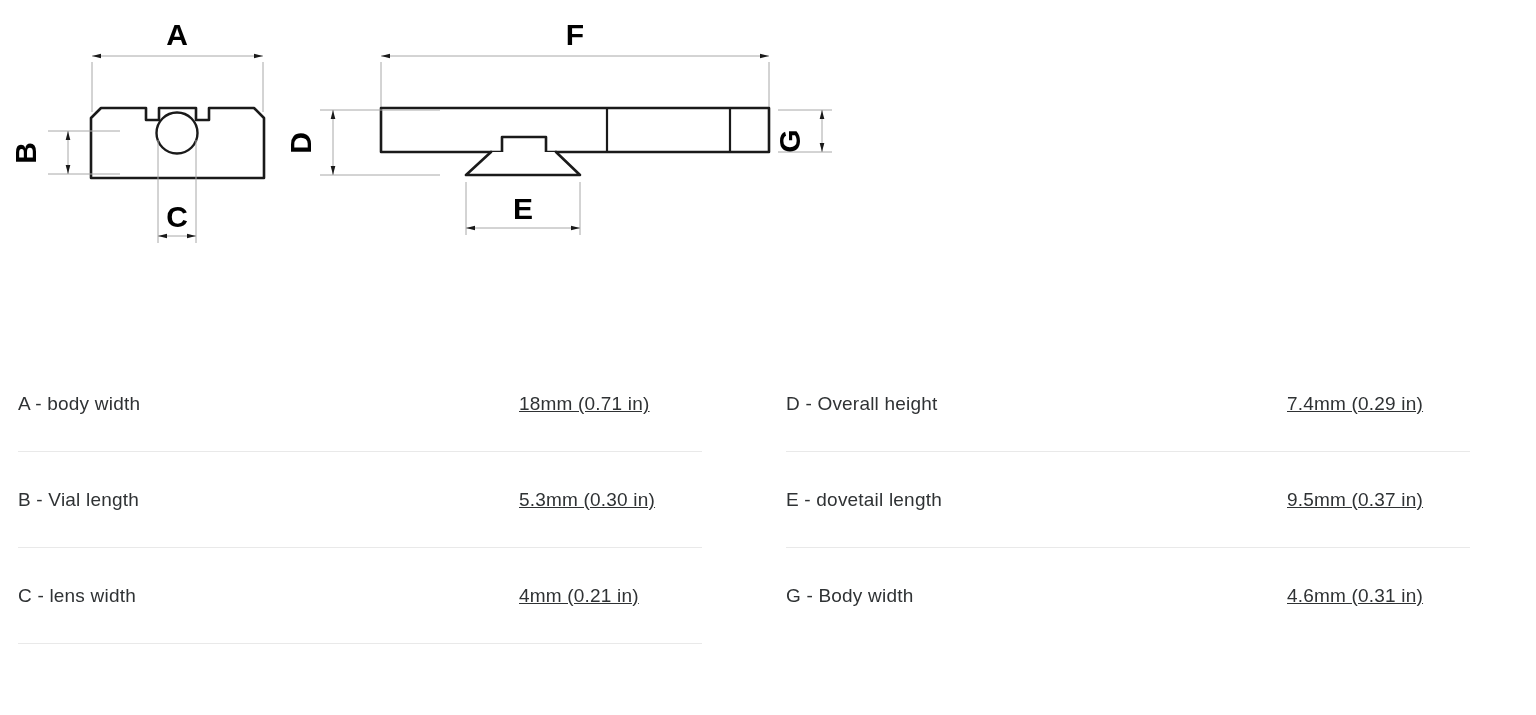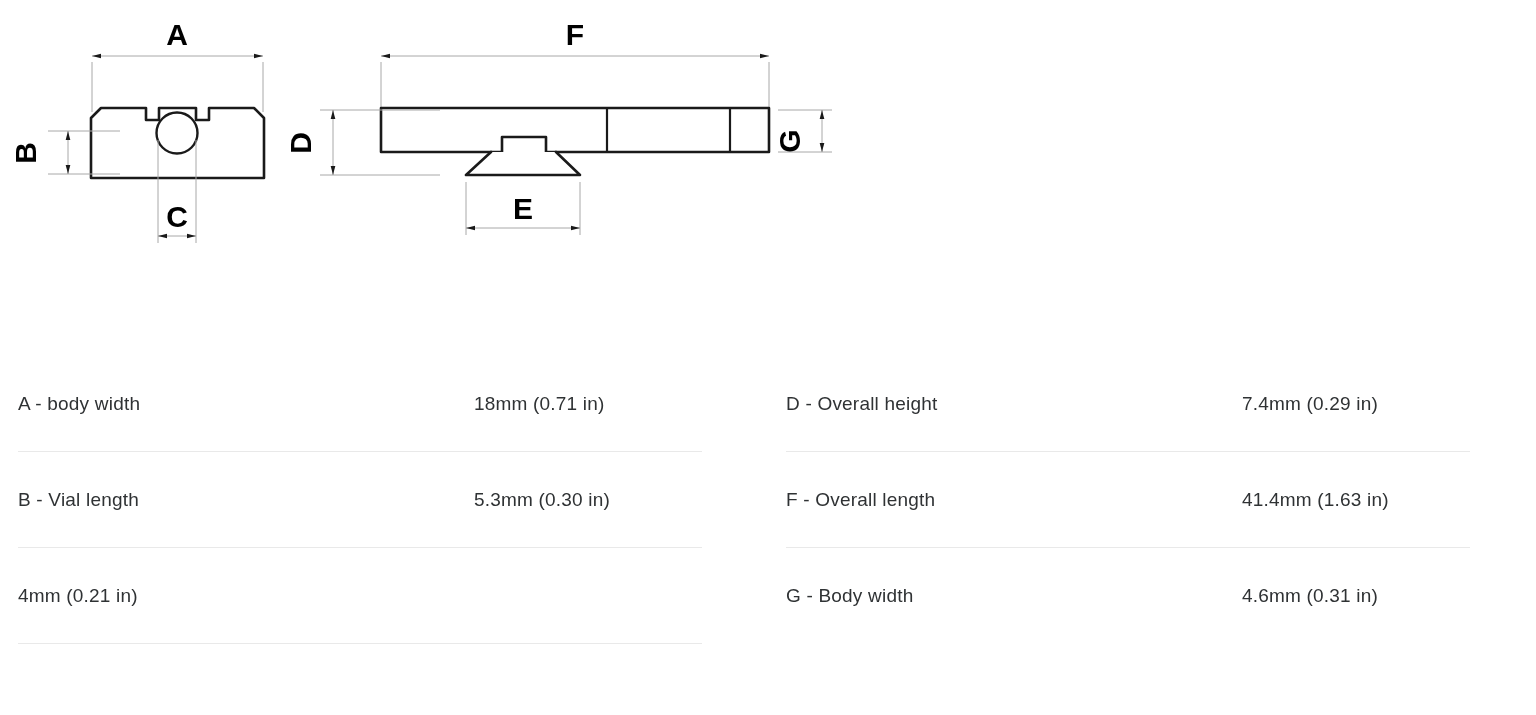--- a/index.html
+++ b/index.html
@@ -38,20 +38,21 @@
   }
   .spec-col {
     width: 768px;
     padding: 0 18px;
   }
   .spec-row {
     position: relative;
     height: 96px;
     display: flex;
     align-items: center;
+    gap: 45px;
   }
   .spec-row::after {
     content: "";
     position: absolute;
     left: 0;
     right: 48px;
     bottom: 0;
     height: 1px;
     background: #e9e9e9;
   }
@@ -61,20 +62,21 @@
     font-size: 19px;
     color: #2f3234;
     letter-spacing: 0.2px;
     white-space: nowrap;
   }
   .spec-value {
     font-size: 19px;
     color: #2f3234;
     letter-spacing: 0.2px;
     white-space: nowrap;
+    text-decoration: underline;
   }
   .spec-row.empty { height: 96px; }
   .spec-row.empty::after { display: none; }
 </style>
 </head>
 <body>
 
 <div class="page">
 
   <div class="drawing">
@@ -193,33 +195,34 @@
     <div class="spec-col">
       <div class="spec-row">
         <span class="spec-label">A - body width</span>
         <span class="spec-value">18mm (0.71 in)</span>
       </div>
       <div class="spec-row">
         <span class="spec-label">B - Vial length</span>
         <span class="spec-value">5.3mm (0.30 in)</span>
       </div>
       <div class="spec-row">
+        <span class="spec-label">C - lens width</span>
         <span class="spec-value">4mm (0.21 in)</span>
       </div>
       <div class="spec-row empty"></div>
     </div>
 
     <div class="spec-col">
       <div class="spec-row">
         <span class="spec-label">D - Overall height</span>
         <span class="spec-value">7.4mm (0.29 in)</span>
       </div>
       <div class="spec-row">
-        <span class="spec-label">F - Overall length</span>
-        <span class="spec-value">41.4mm (1.63 in)</span>
+        <span class="spec-label">E - dovetail length</span>
+        <span class="spec-value">9.5mm (0.37 in)</span>
       </div>
       <div class="spec-row no-rule">
         <span class="spec-label">G - Body width</span>
         <span class="spec-value">4.6mm (0.31 in)</span>
       </div>
     </div>
 
   </div>
 </div>
 

